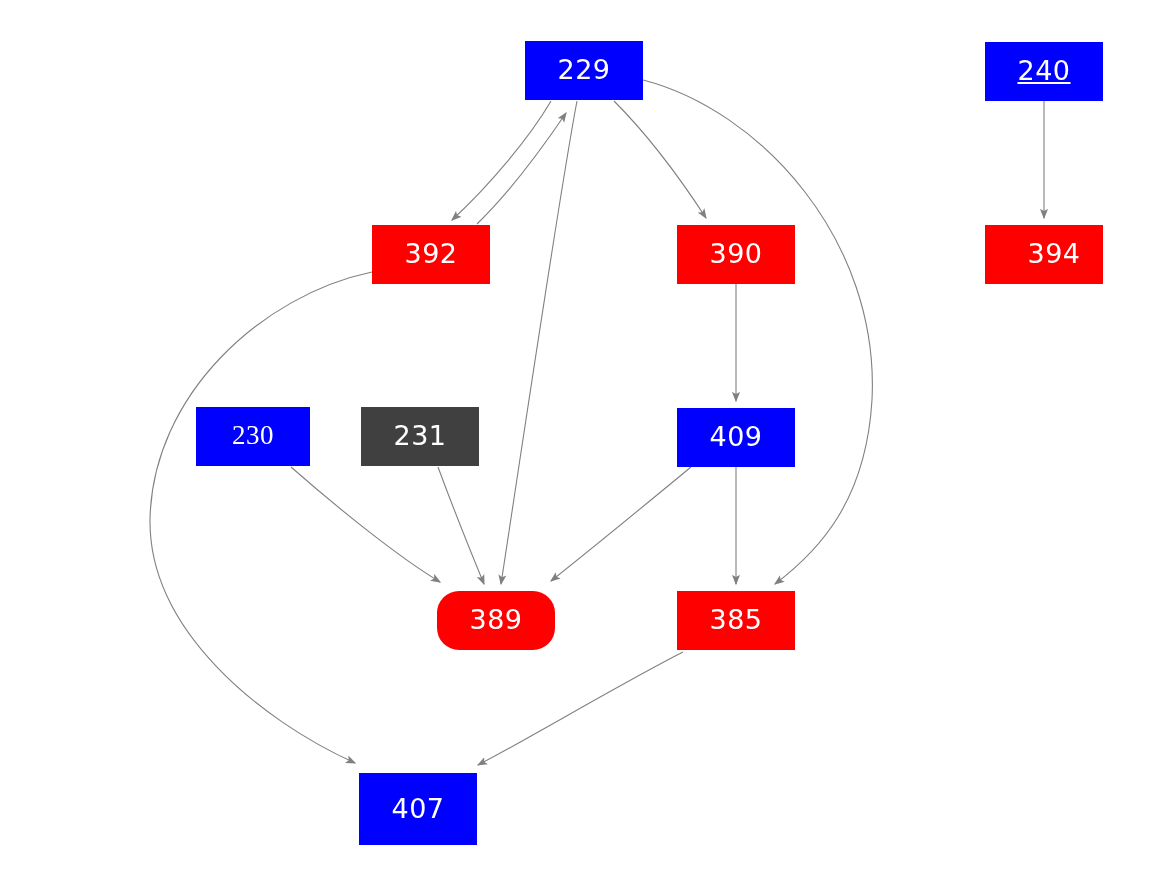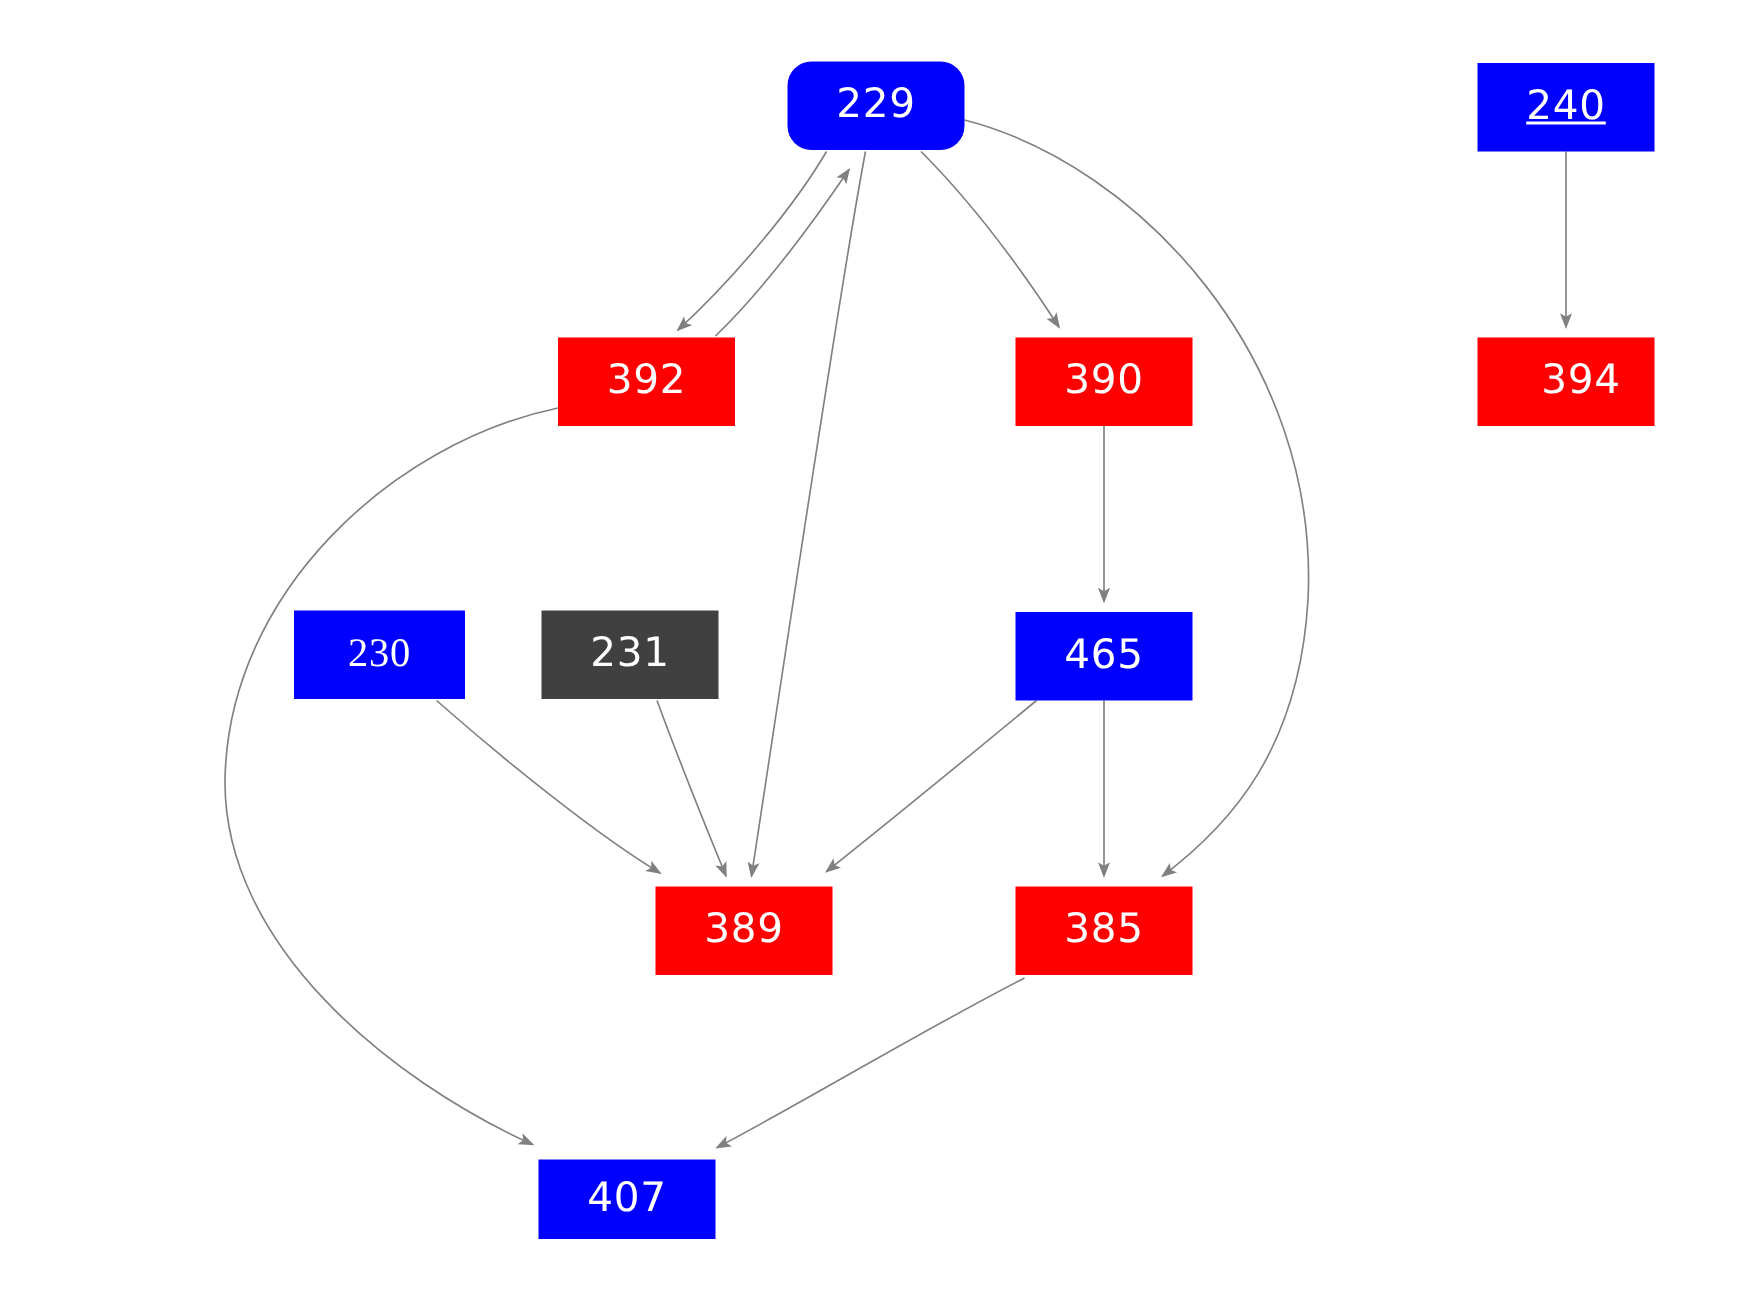--- a/index.html
+++ b/index.html
@@ -79,21 +79,21 @@
 
     <path class="edge-path" stroke="#808080" marker-end="url(#arrow)" d="M 438 467 C 452 505 470 550 484 584"></path>
 
     <path class="edge-path" stroke="#808080" marker-end="url(#arrow)" d="M 372 272 C 262 295 152 395 150 520 C 149 630 260 720 355 763"></path>
 
     <path class="edge-path" stroke="#808080" marker-end="url(#arrow)" d="M 683 652 C 620 684 530 738 478 765"></path>
 
     <path class="edge-path" stroke="#808080" marker-end="url(#arrow)" d="M 1044 101 C 1044 138 1044 180 1044 218"></path>
   </svg>
 
-  <div class="node" style="left:525px; top:41px; width:118px; height:59px; background:#0000ff;border-radius:16px;">
+  <div class="node" style="left:525px; top:41px; width:118px; height:59px; background:#0000ff;">
     <span class="node-label">229</span>
   </div>
 
   <div class="node" style="left:985px; top:42px; width:118px; height:59px; background:#0000ff;text-decoration:underline;">
     <span class="node-label">240</span>
   </div>
 
   <div class="node" style="left:372px; top:225px; width:118px; height:59px; background:#ff0000;">
     <span class="node-label">392</span>
   </div>
@@ -108,28 +108,28 @@
 
   <div class="node" style="left:196px; top:407px; width:114px; height:59px; background:#0000ff;font-family:Liberation Serif, serif;">
     <span class="node-label">230</span>
   </div>
 
   <div class="node" style="left:361px; top:407px; width:118px; height:59px; background:#404040;">
     <span class="node-label">231</span>
   </div>
 
   <div class="node" style="left:677px; top:408px; width:118px; height:59px; background:#0000ff;">
-    <span class="node-label">465</span>
+    <span class="node-label">409</span>
   </div>
 
-  <div class="node" style="left:437px; top:591px; width:118px; height:59px; background:#ff0000;">
+  <div class="node" style="left:437px; top:591px; width:118px; height:59px; background:#ff0000;border-radius:22px;">
     <span class="node-label">389</span>
   </div>
 
   <div class="node" style="left:677px; top:591px; width:118px; height:59px; background:#ff0000;">
     <span class="node-label">385</span>
   </div>
 
-  <div class="node" style="left:359px; top:773px; width:118px; height:53px; background:#0000ff;">
+  <div class="node" style="left:359px; top:773px; width:118px; height:72px; background:#0000ff;">
     <span class="node-label">407</span>
   </div>
 
 </div>
 
 </body></html>

